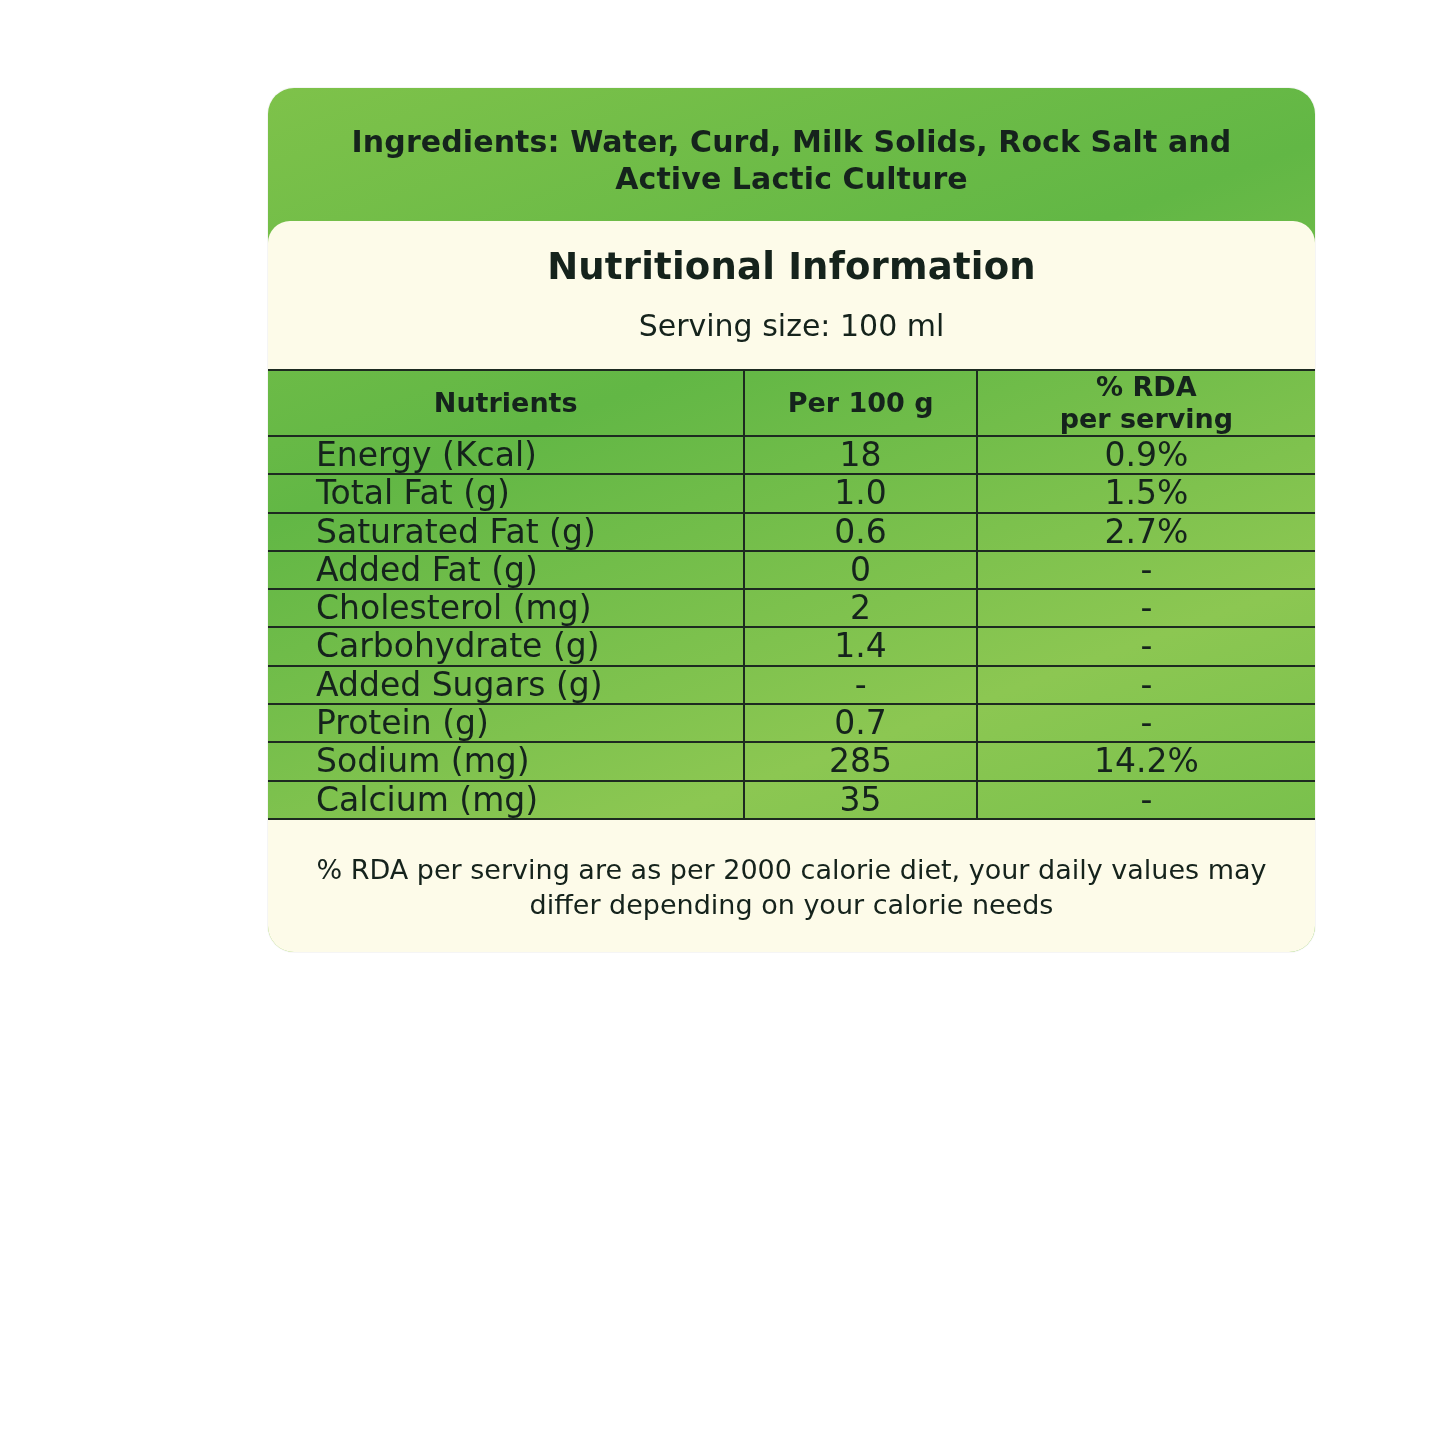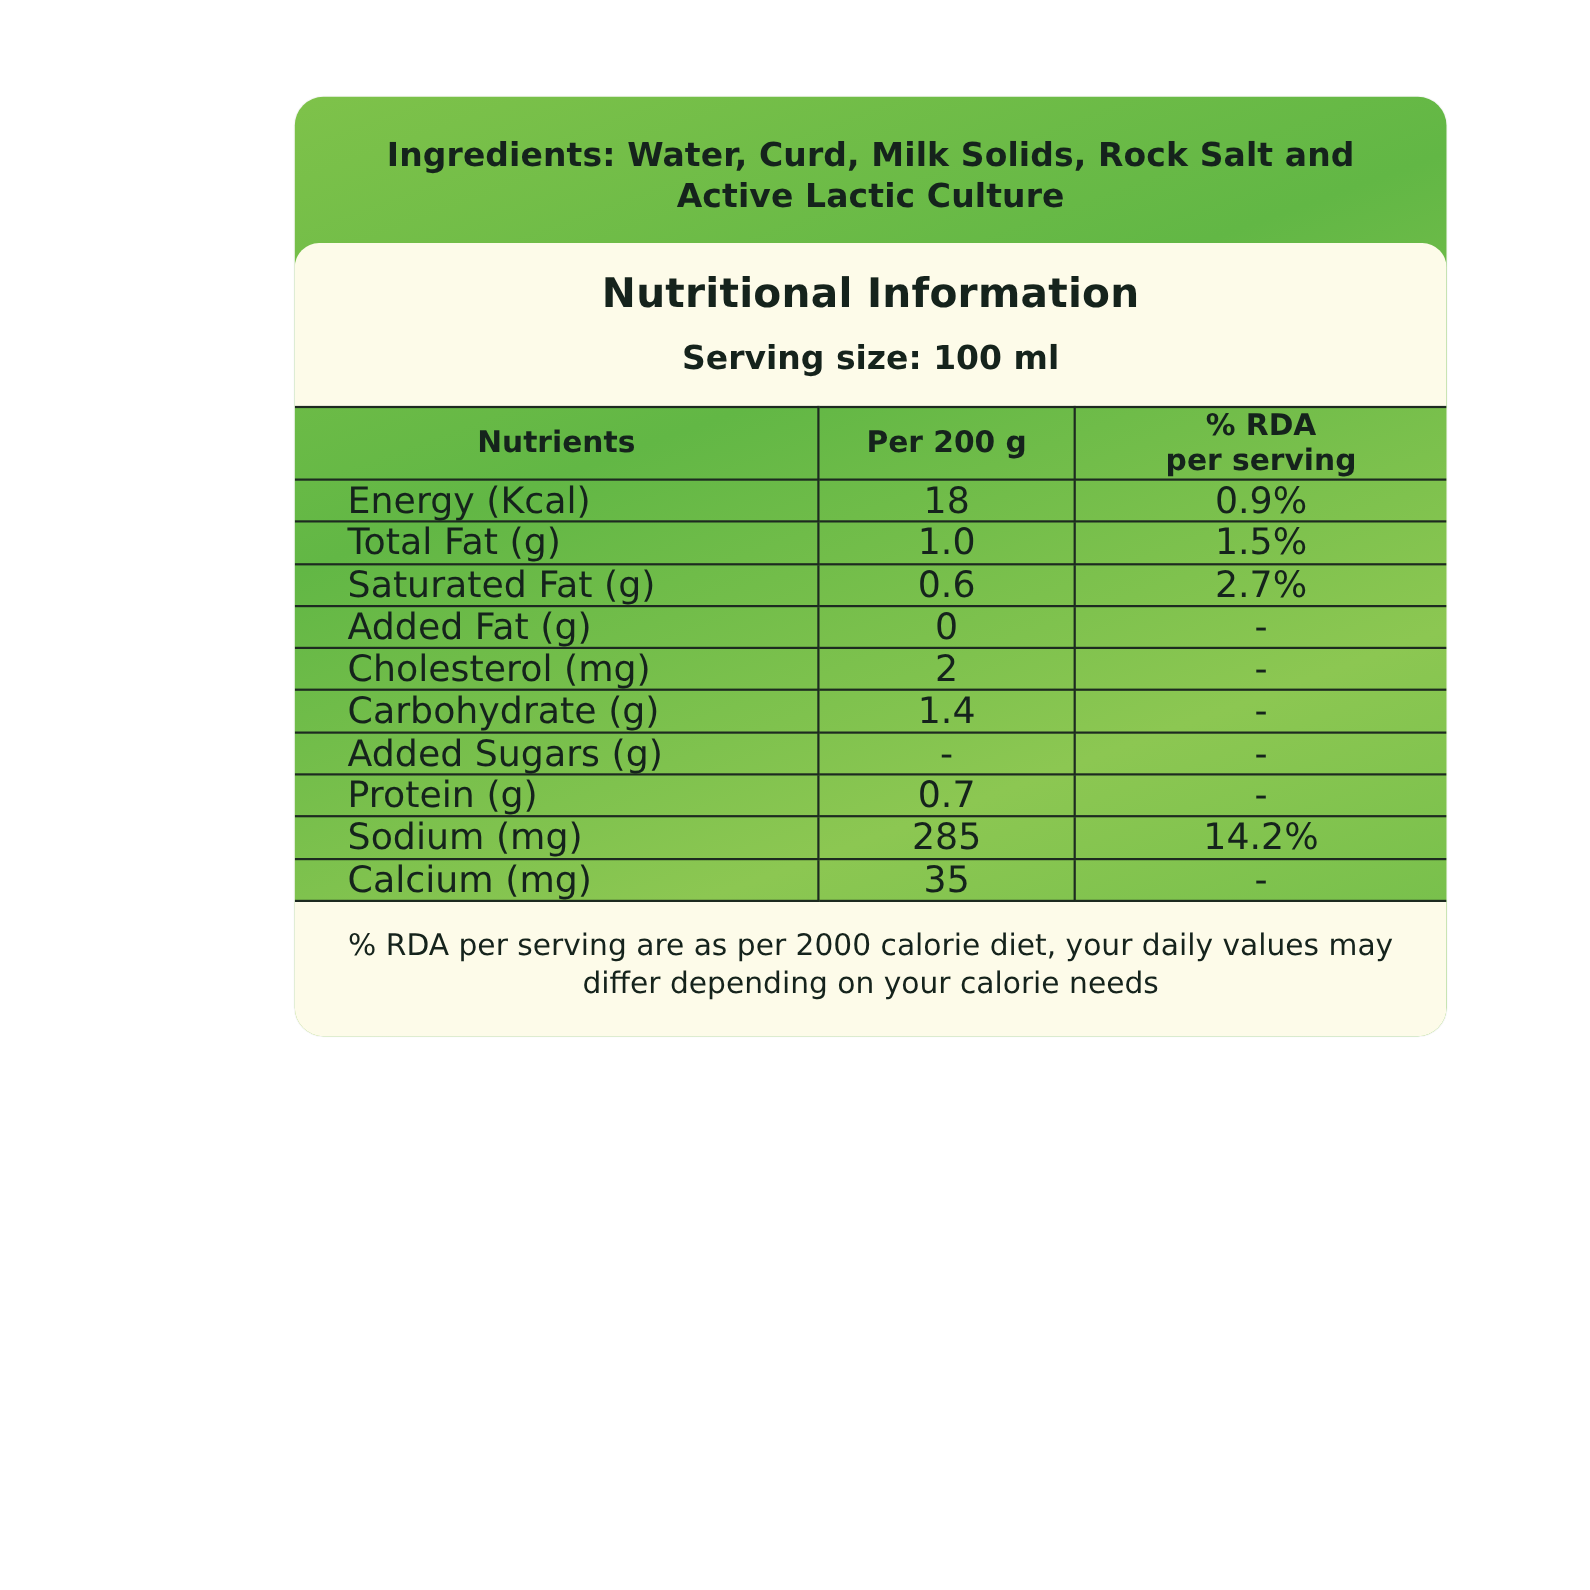--- a/index.html
+++ b/index.html
@@ -45,21 +45,21 @@
     color: #15231c;
   }
   .nutri-title {
     font-size: 37px;
     font-weight: 700;
     letter-spacing: 0.2px;
     margin-bottom: 20px;
   }
   .nutri-serving {
     font-size: 30px;
-    font-weight: 700;
+    font-weight: 400;
   }
 
   
   table.nutri-table {
     width: 100%;
     border-collapse: collapse;
     color: #15231c;
     table-layout: fixed;
   }
   table.nutri-table col.c1 { width: 45.5%; }
@@ -99,21 +99,21 @@
   }
   tbody td.name {
     text-align: left;
     padding-left: 48px;
   }
 
   
   .footnote {
     background: #fdfbe9;
     border-radius: 0 0 22px 22px;
-    padding: 22px 44px 30px 44px;
+    padding: 32px 44px 30px 44px;
     text-align: center;
     color: #15231c;
     font-size: 27px;
     font-weight: 500;
     line-height: 1.3;
   }
 </style>
 </head>
 <body>
 
@@ -128,21 +128,21 @@
 
   <table class="nutri-table">
     <colgroup>
       <col class="c1">
         <col class="c2">
         <col class="c3">
     </colgroup>
     <thead>
       <tr>
         <th class="col-nutrients">Nutrients</th>
-        <th>Per 200 g</th>
+        <th>Per 100 g</th>
         <th>
           <span>% RDA</span><br>
           <span>per serving</span>
         </th>
       </tr>
     </thead>
     <tbody>
       <tr>
         <td class="name">Energy (Kcal)</td>
         <td>18</td>

